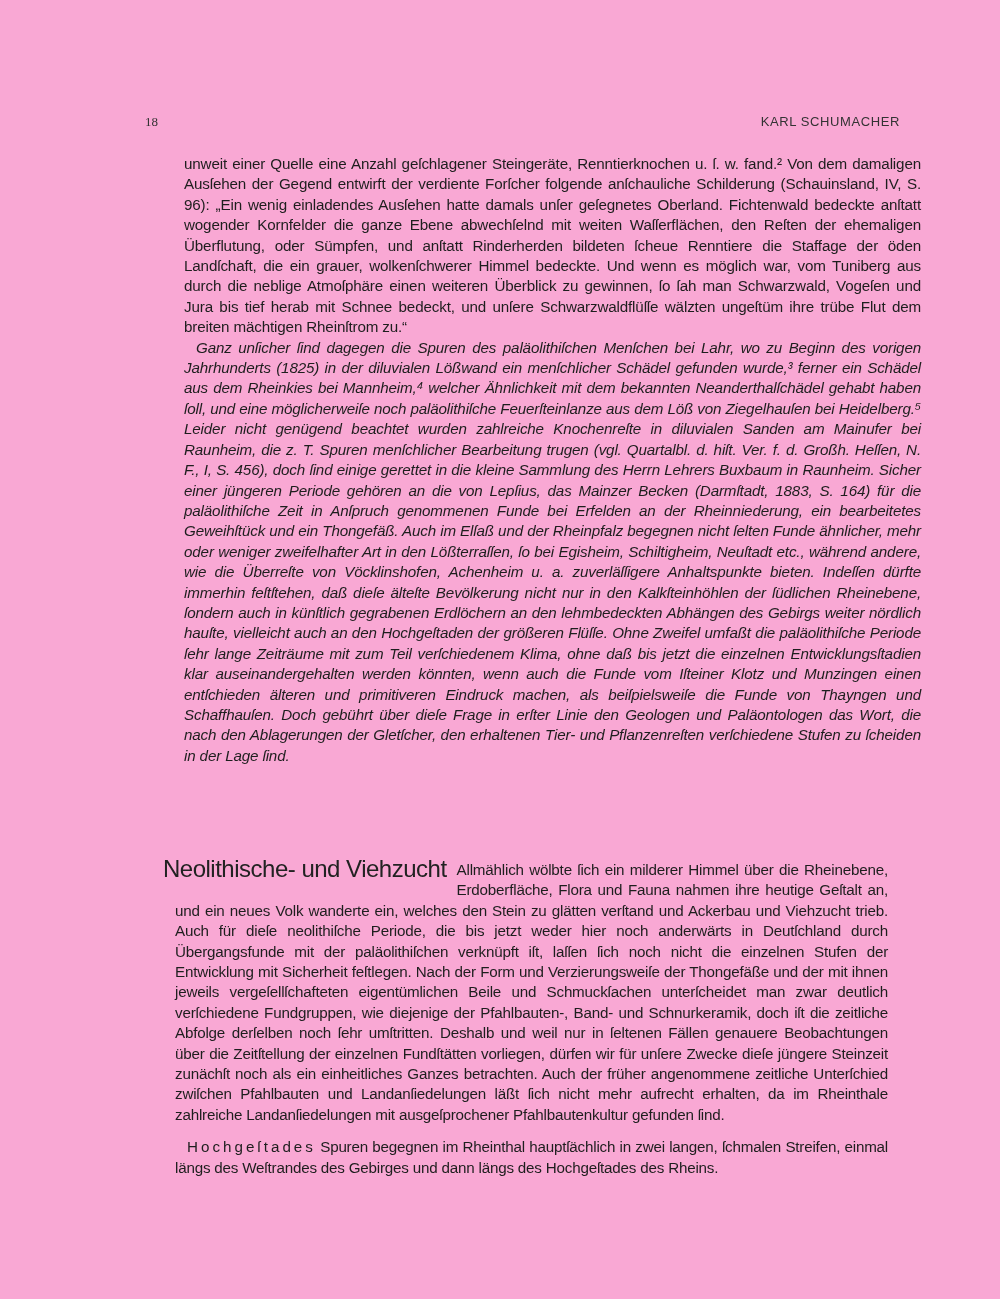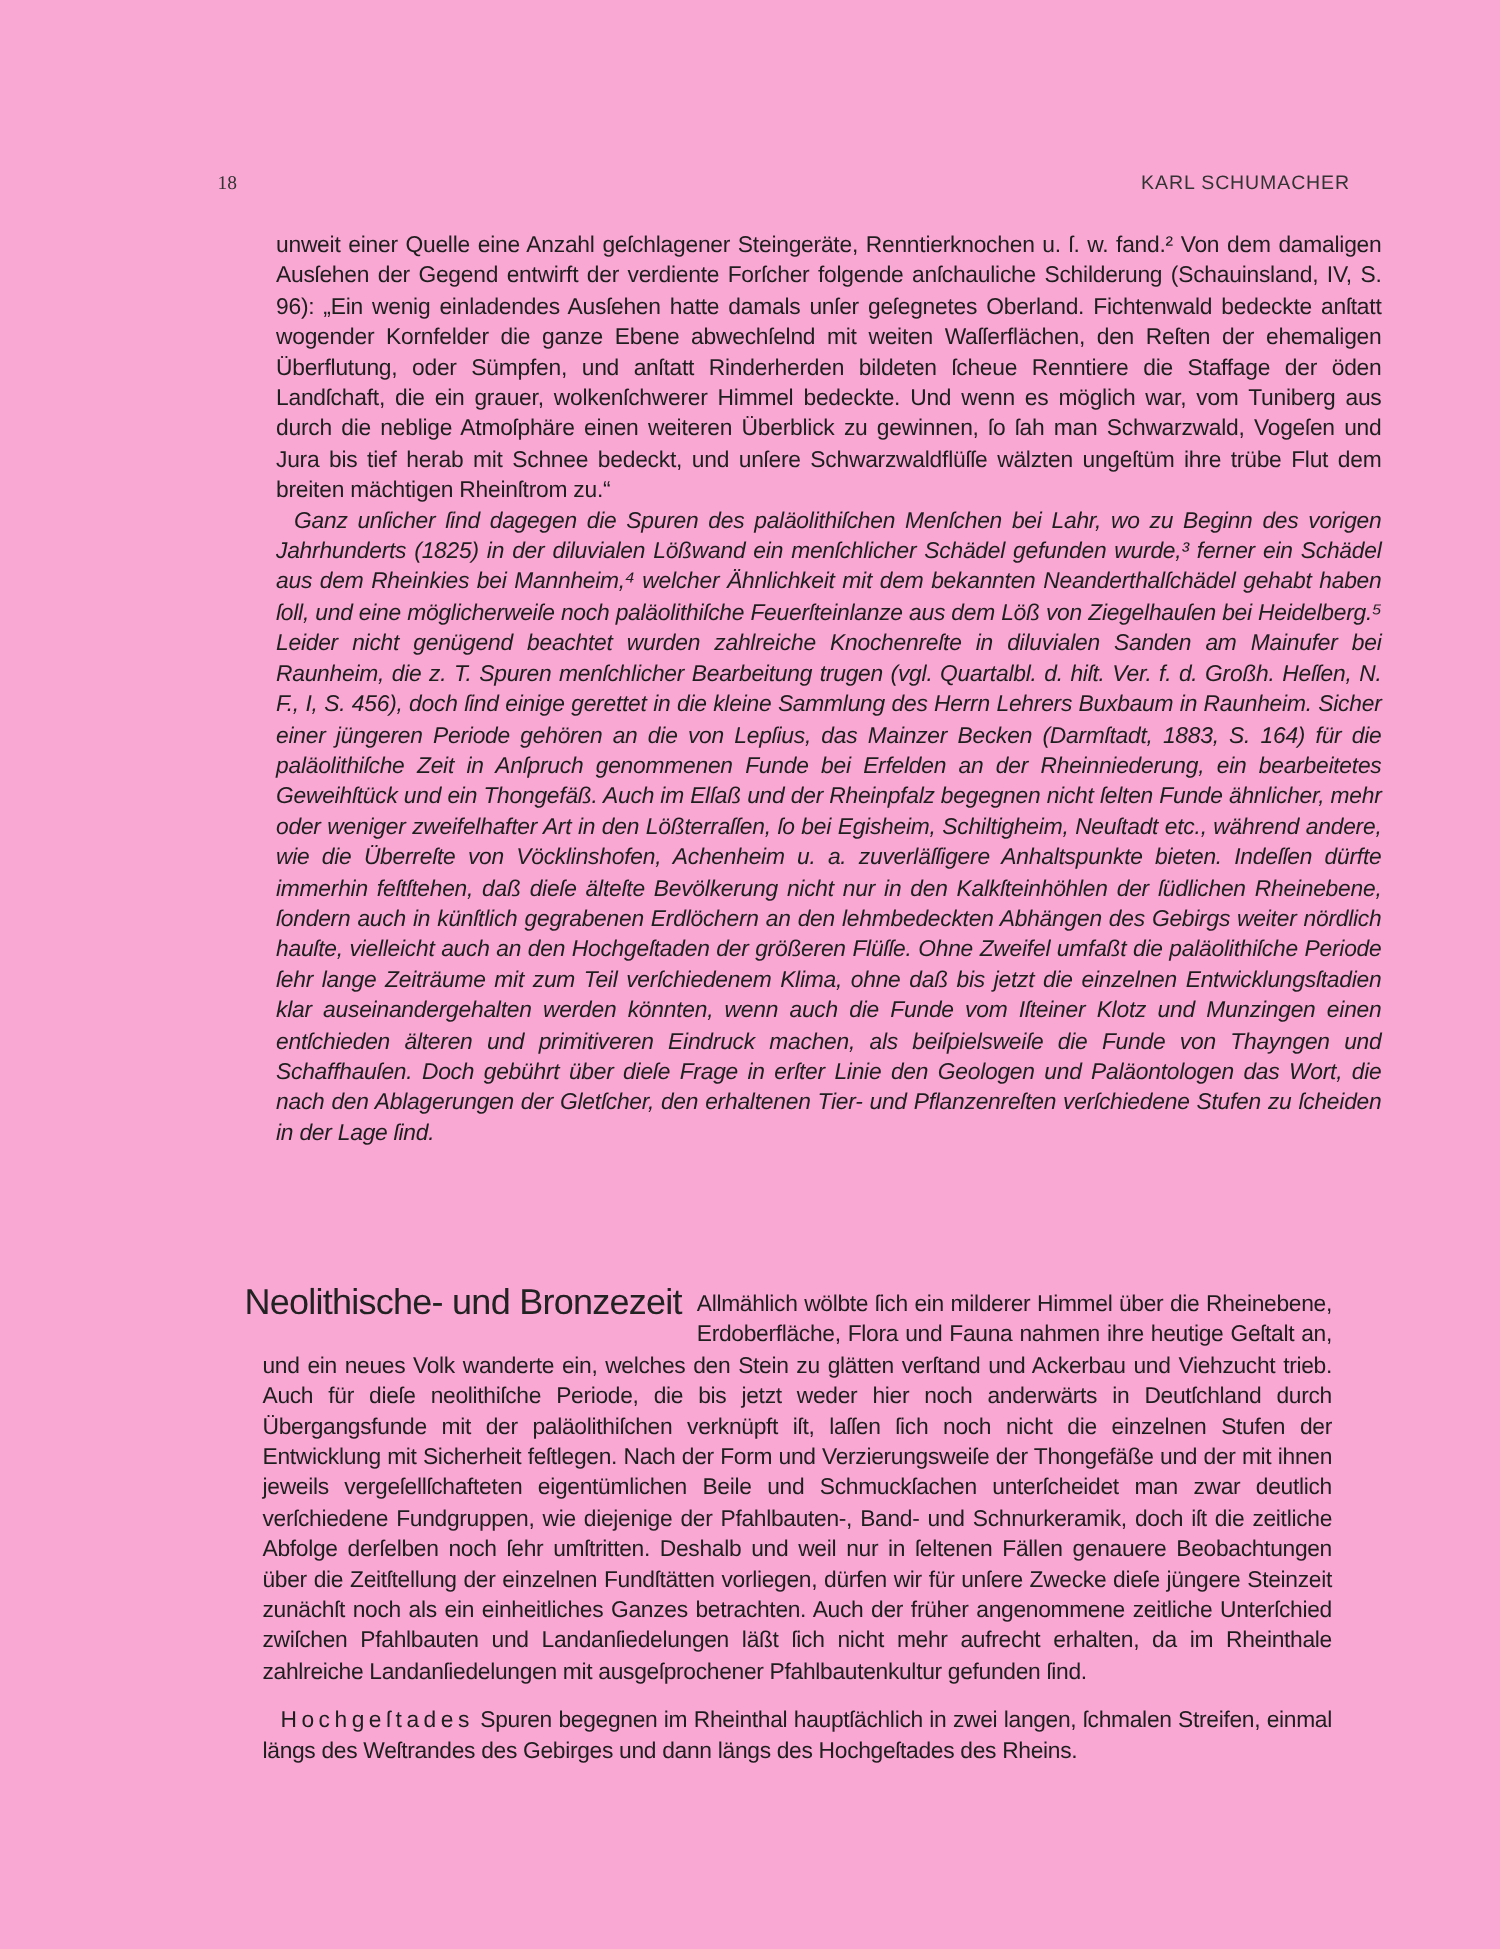--- a/index.html
+++ b/index.html
@@ -32,17 +32,17 @@
     <span class="page-number">18</span>
     <span class="author">KARL SCHUMACHER</span>
   </div>
 
   <div class="body-text">
     <p>unweit einer Quelle eine Anzahl geſchlagener Steingeräte, Renntierknochen u. ſ. w. fand.² Von dem damaligen Ausſehen der Gegend entwirft der verdiente Forſcher folgende anſchauliche Schilderung (Schauinsland, IV, S. 96): „Ein wenig einladendes Ausſehen hatte damals unſer geſegnetes Oberland. Fichtenwald bedeckte anſtatt wogender Kornfelder die ganze Ebene abwechſelnd mit weiten Waſſerflächen, den Reſten der ehemaligen Überflutung, oder Sümpfen, und anſtatt Rinderherden bildeten ſcheue Renntiere die Staffage der öden Landſchaft, die ein grauer, wolkenſchwerer Himmel bedeckte. Und wenn es möglich war, vom Tuniberg aus durch die neblige Atmoſphäre einen weiteren Überblick zu gewinnen, ſo ſah man Schwarzwald, Vogeſen und Jura bis tief herab mit Schnee bedeckt, und unſere Schwarzwaldflüſſe wälzten ungeſtüm ihre trübe Flut dem breiten mächtigen Rheinſtrom zu.“</p>
     <p class="indent">Ganz unſicher ſind dagegen die Spuren des paläolithiſchen Menſchen bei Lahr, wo zu Beginn des vorigen Jahrhunderts (1825) in der diluvialen Lößwand ein menſchlicher Schädel gefunden wurde,³ ferner ein Schädel aus dem Rheinkies bei Mannheim,⁴ welcher Ähnlichkeit mit dem bekannten Neanderthalſchädel gehabt haben ſoll, und eine möglicherweiſe noch paläolithiſche Feuerſteinlanze aus dem Löß von Ziegelhauſen bei Heidelberg.⁵ Leider nicht genügend beachtet wurden zahlreiche Knochenreſte in diluvialen Sanden am Mainufer bei Raunheim, die z. T. Spuren menſchlicher Bearbeitung trugen (vgl. Quartalbl. d. hiſt. Ver. f. d. Großh. Heſſen, N. F., I, S. 456), doch ſind einige gerettet in die kleine Sammlung des Herrn Lehrers Buxbaum in Raunheim. Sicher einer jüngeren Periode gehören an die von Lepſius, das Mainzer Becken (Darmſtadt, 1883, S. 164) für die paläolithiſche Zeit in Anſpruch genommenen Funde bei Erfelden an der Rheinniederung, ein bearbeitetes Geweihſtück und ein Thongefäß. Auch im Elſaß und der Rheinpfalz begegnen nicht ſelten Funde ähnlicher, mehr oder weniger zweifelhafter Art in den Lößterraſſen, ſo bei Egisheim, Schiltigheim, Neuſtadt etc., während andere, wie die Überreſte von Vöcklinshofen, Achenheim u. a. zuverläſſigere Anhaltspunkte bieten. Indeſſen dürfte immerhin feſtſtehen, daß dieſe älteſte Bevölkerung nicht nur in den Kalkſteinhöhlen der ſüdlichen Rheinebene, ſondern auch in künſtlich gegrabenen Erdlöchern an den lehmbedeckten Abhängen des Gebirgs weiter nördlich hauſte, vielleicht auch an den Hochgeſtaden der größeren Flüſſe. Ohne Zweifel umfaßt die paläolithiſche Periode ſehr lange Zeiträume mit zum Teil verſchiedenem Klima, ohne daß bis jetzt die einzelnen Entwicklungsſtadien klar auseinandergehalten werden könnten, wenn auch die Funde vom Iſteiner Klotz und Munzingen einen entſchieden älteren und primitiveren Eindruck machen, als beiſpielsweiſe die Funde von Thayngen und Schaffhauſen. Doch gebührt über dieſe Frage in erſter Linie den Geologen und Paläontologen das Wort, die nach den Ablagerungen der Gletſcher, den erhaltenen Tier- und Pflanzenreſten verſchiedene Stufen zu ſcheiden in der Lage ſind.</p>
   </div>
 
   <div class="section">
-    <div class="section-heading">Neolithische- und Bronzezeit</div>
+    <div class="section-heading">Neolithische- und Viehzucht</div>
     <p>Allmählich wölbte ſich ein milderer Himmel über die Rheinebene, Erdoberfläche, Flora und Fauna nahmen ihre heutige Geſtalt an, und ein neues Volk wanderte ein, welches den Stein zu glätten verſtand und Ackerbau und Viehzucht trieb. Auch für dieſe neolithiſche Periode, die bis jetzt weder hier noch anderwärts in Deutſchland durch Übergangsfunde mit der paläolithiſchen verknüpft iſt, laſſen ſich noch nicht die einzelnen Stufen der Entwicklung mit Sicherheit feſtlegen. Nach der Form und Verzierungsweiſe der Thongefäße und der mit ihnen jeweils vergeſellſchafteten eigentümlichen Beile und Schmuckſachen unterſcheidet man zwar deutlich verſchiedene Fundgruppen, wie diejenige der Pfahlbauten-, Band- und Schnurkeramik, doch iſt die zeitliche Abfolge derſelben noch ſehr umſtritten. Deshalb und weil nur in ſeltenen Fällen genauere Beobachtungen über die Zeitſtellung der einzelnen Fundſtätten vorliegen, dürfen wir für unſere Zwecke dieſe jüngere Steinzeit zunächſt noch als ein einheitliches Ganzes betrachten. Auch der früher angenommene zeitliche Unterſchied zwiſchen Pfahlbauten und Landanſiedelungen läßt ſich nicht mehr aufrecht erhalten, da im Rheinthale zahlreiche Landanſiedelungen mit ausgeſprochener Pfahlbautenkultur gefunden ſind.</p>
     <p class="indent"><span class="spaced">Hochgeſtades</span><span> Spuren begegnen im Rheinthal hauptſächlich in zwei langen, ſchmalen Streifen, einmal längs des Weſtrandes des Gebirges und dann längs des Hochgeſtades des Rheins.</span></p>
   </div>
 </div>
 
 </body></html>

